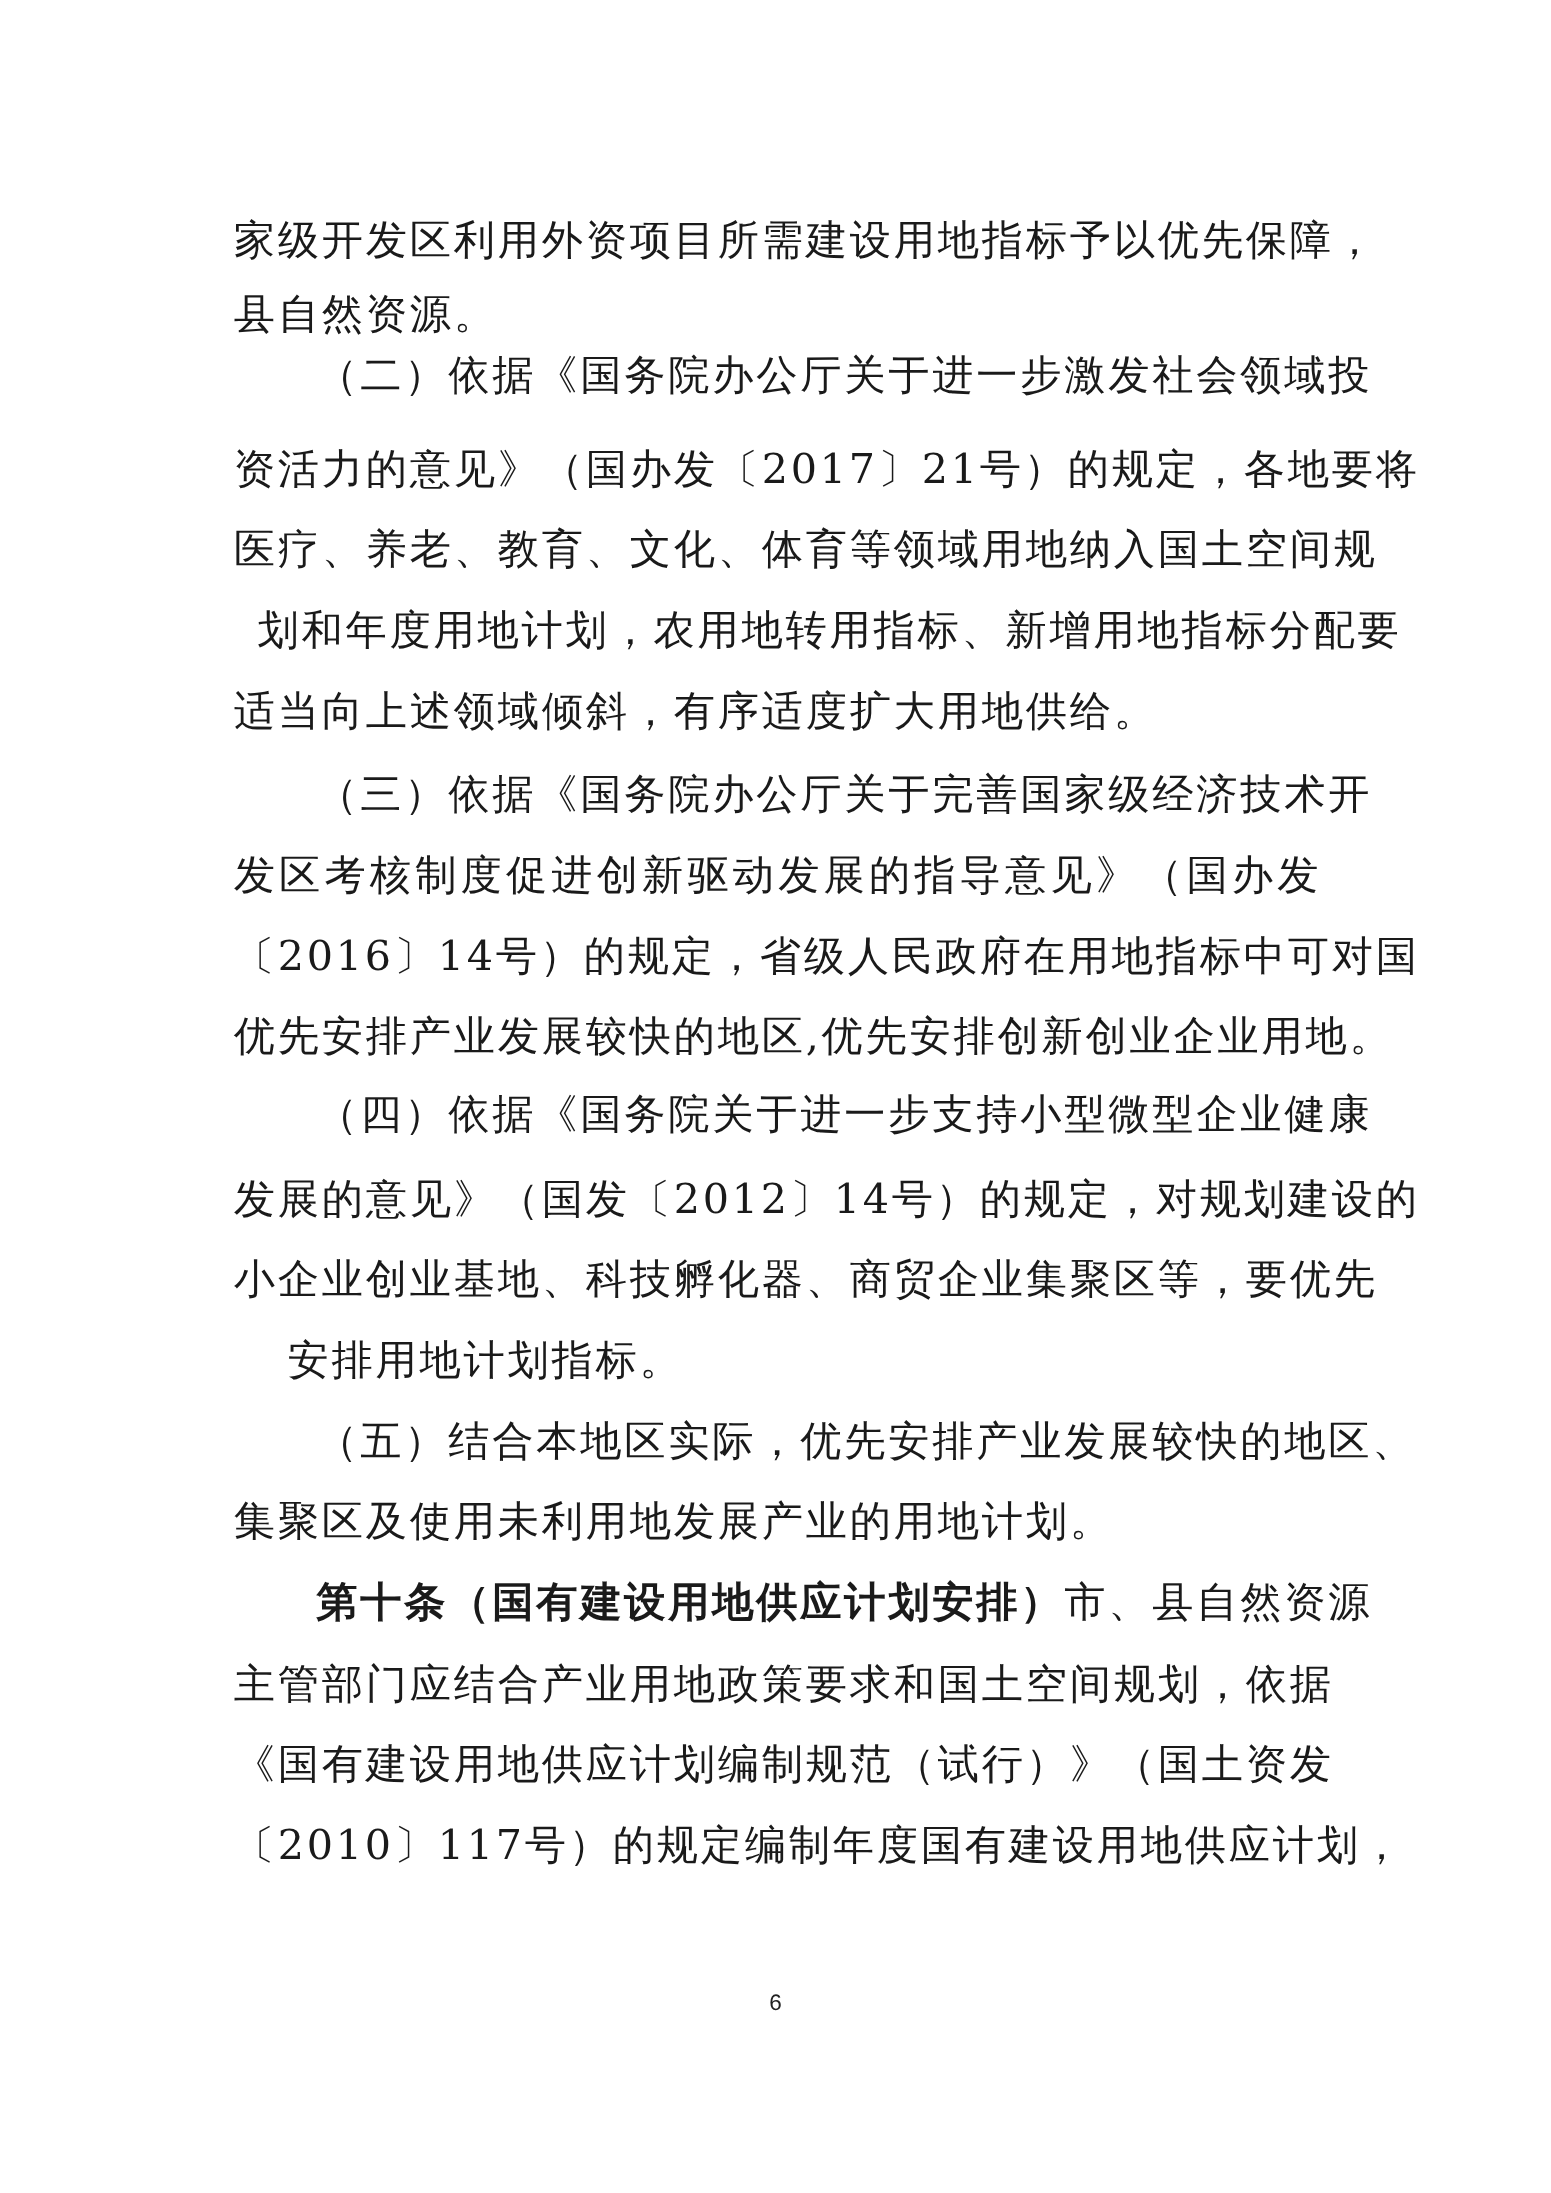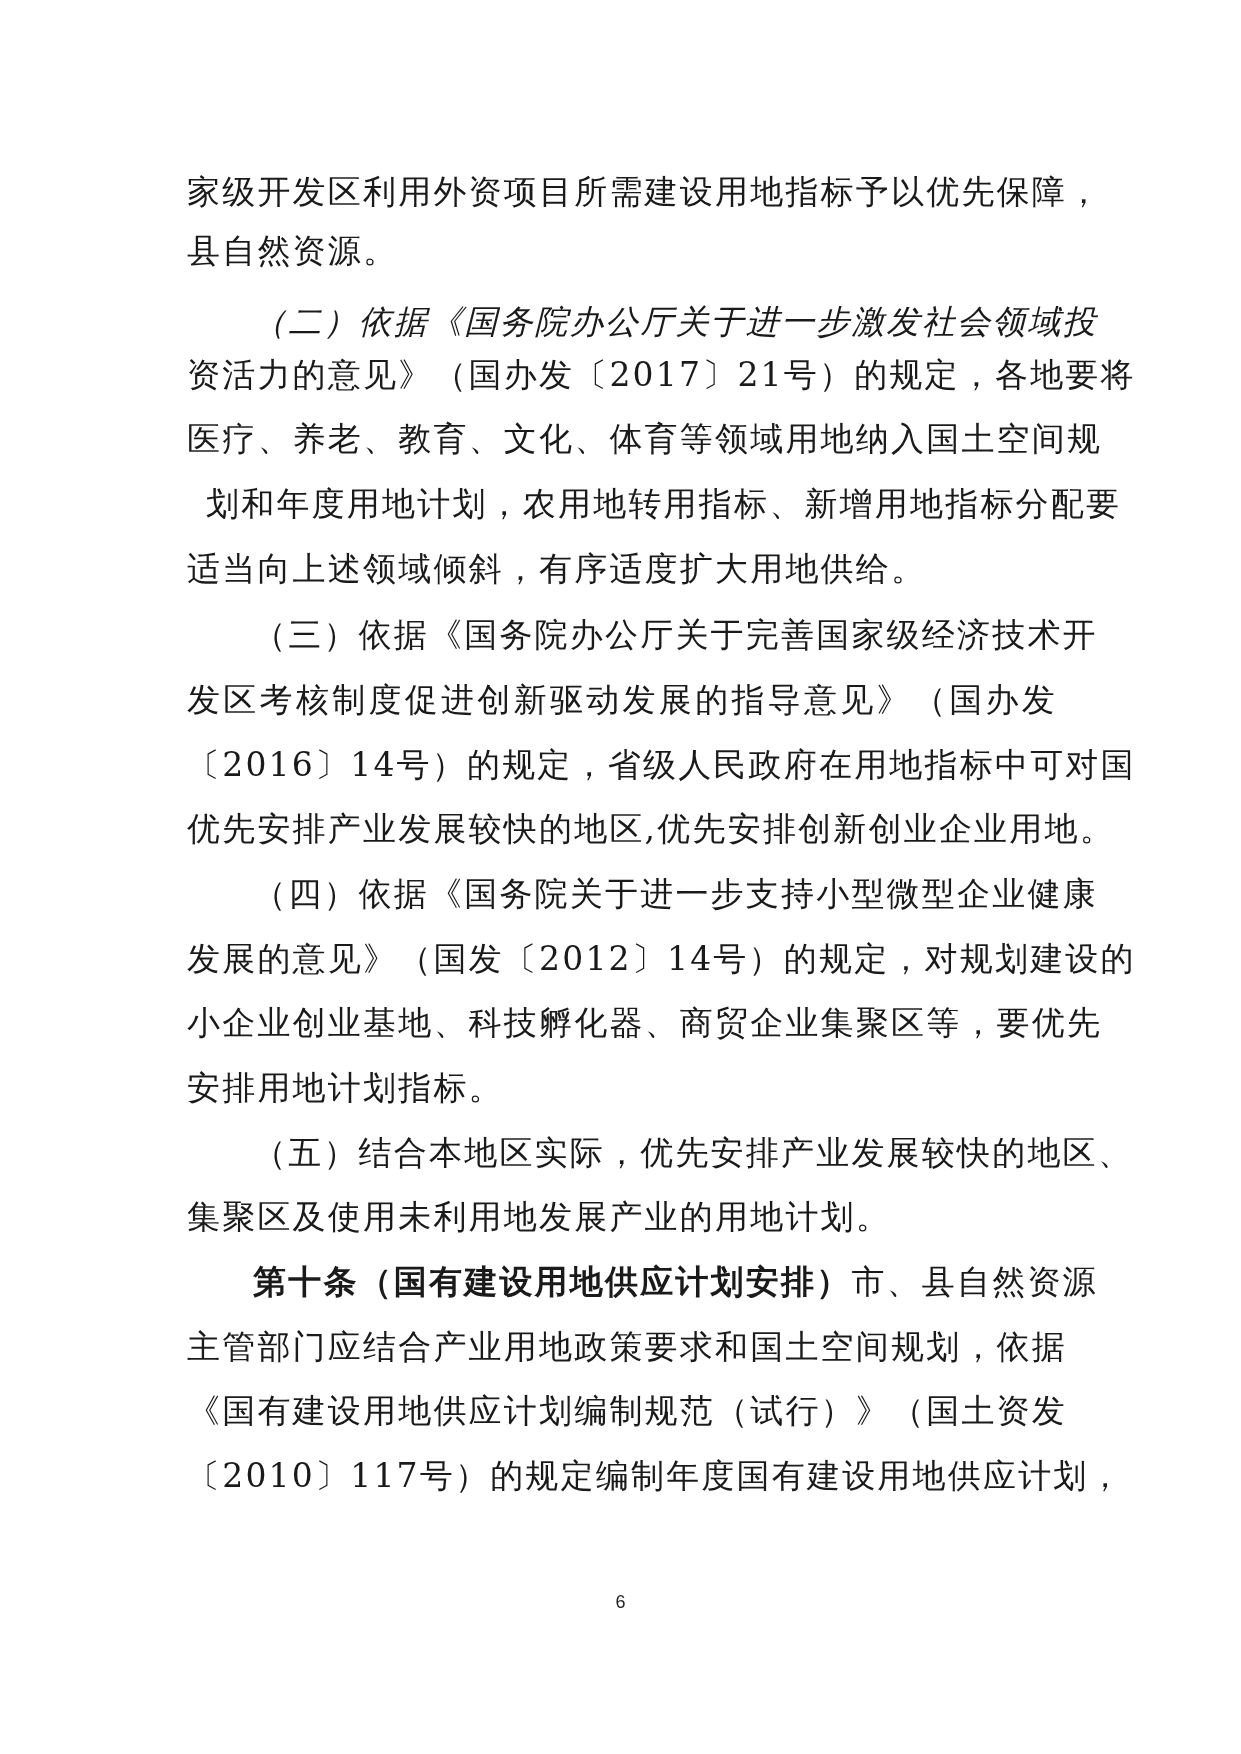--- a/index.html
+++ b/index.html
@@ -48,35 +48,35 @@
   }
 </style>
 </head>
 <body>
 
 <div class="page">
 
   <div class="line justify" style="top:172px;">家级开发区利用外资项目所需建设用地指标予以优先保障，</div>
   <div class="line" style="top:231px;">县自然资源。</div>
 
-  <div class="line indent justify" style="top:302px;font-style:italic;">（二）依据《国务院办公厅关于进一步激发社会领域投</div>
+  <div class="line indent justify" style="top:280px;">（二）依据《国务院办公厅关于进一步激发社会领域投</div>
   <div class="line justify" style="top:355px;">资活力的意见》（国办发〔2017〕21号）的规定，各地要将</div>
   <div class="line justify" style="top:419px;">医疗、养老、教育、文化、体育等领域用地纳入国土空间规</div>
   <div class="line justify" style="top:484px;margin-left:19px;">划和年度用地计划，农用地转用指标、新增用地指标分配要</div>
   <div class="line" style="top:549px;">适当向上述领域倾斜，有序适度扩大用地供给。</div>
 
   <div class="line indent justify" style="top:615px;">（三）依据《国务院办公厅关于完善国家级经济技术开</div>
   <div class="line justify" style="top:680px;">发区考核制度促进创新驱动发展的指导意见》（国办发</div>
   <div class="line justify" style="top:745px;">〔2016〕14号）的规定，省级人民政府在用地指标中可对国</div>
   <div class="line justify" style="top:809px;">优先安排产业发展较快的地区,优先安排创新创业企业用地。</div>
 
-  <div class="line indent justify" style="top:874px;">（四）依据《国务院关于进一步支持小型微型企业健康</div>
+  <div class="line indent justify" style="top:874px;font-family:Liberation Mono, monospace;">（四）依据《国务院关于进一步支持小型微型企业健康</div>
   <div class="line justify" style="top:939px;">发展的意见》（国发〔2012〕14号）的规定，对规划建设的</div>
   <div class="line justify" style="top:1003px;">小企业创业基地、科技孵化器、商贸企业集聚区等，要优先</div>
-  <div class="line" style="top:1068px;">安排用地计划指标。</div>
+  <div class="line" style="top:1068px;margin-left:43px;">安排用地计划指标。</div>
 
   <div class="line indent justify" style="top:1133px;">（五）结合本地区实际，优先安排产业发展较快的地区、</div>
   <div class="line" style="top:1197px;">集聚区及使用未利用地发展产业的用地计划。</div>
 
   <div class="line indent" style="top:1262px; display:flex; justify-content:space-between;">
     <span class="bold">第十条（国有建设用地供应计划安排）</span>
     <span>市、县自然资源</span>
   </div>
   <div class="line justify" style="top:1327px;">主管部门应结合产业用地政策要求和国土空间规划，依据</div>
   <div class="line justify" style="top:1391px;">《国有建设用地供应计划编制规范（试行）》（国土资发</div>

